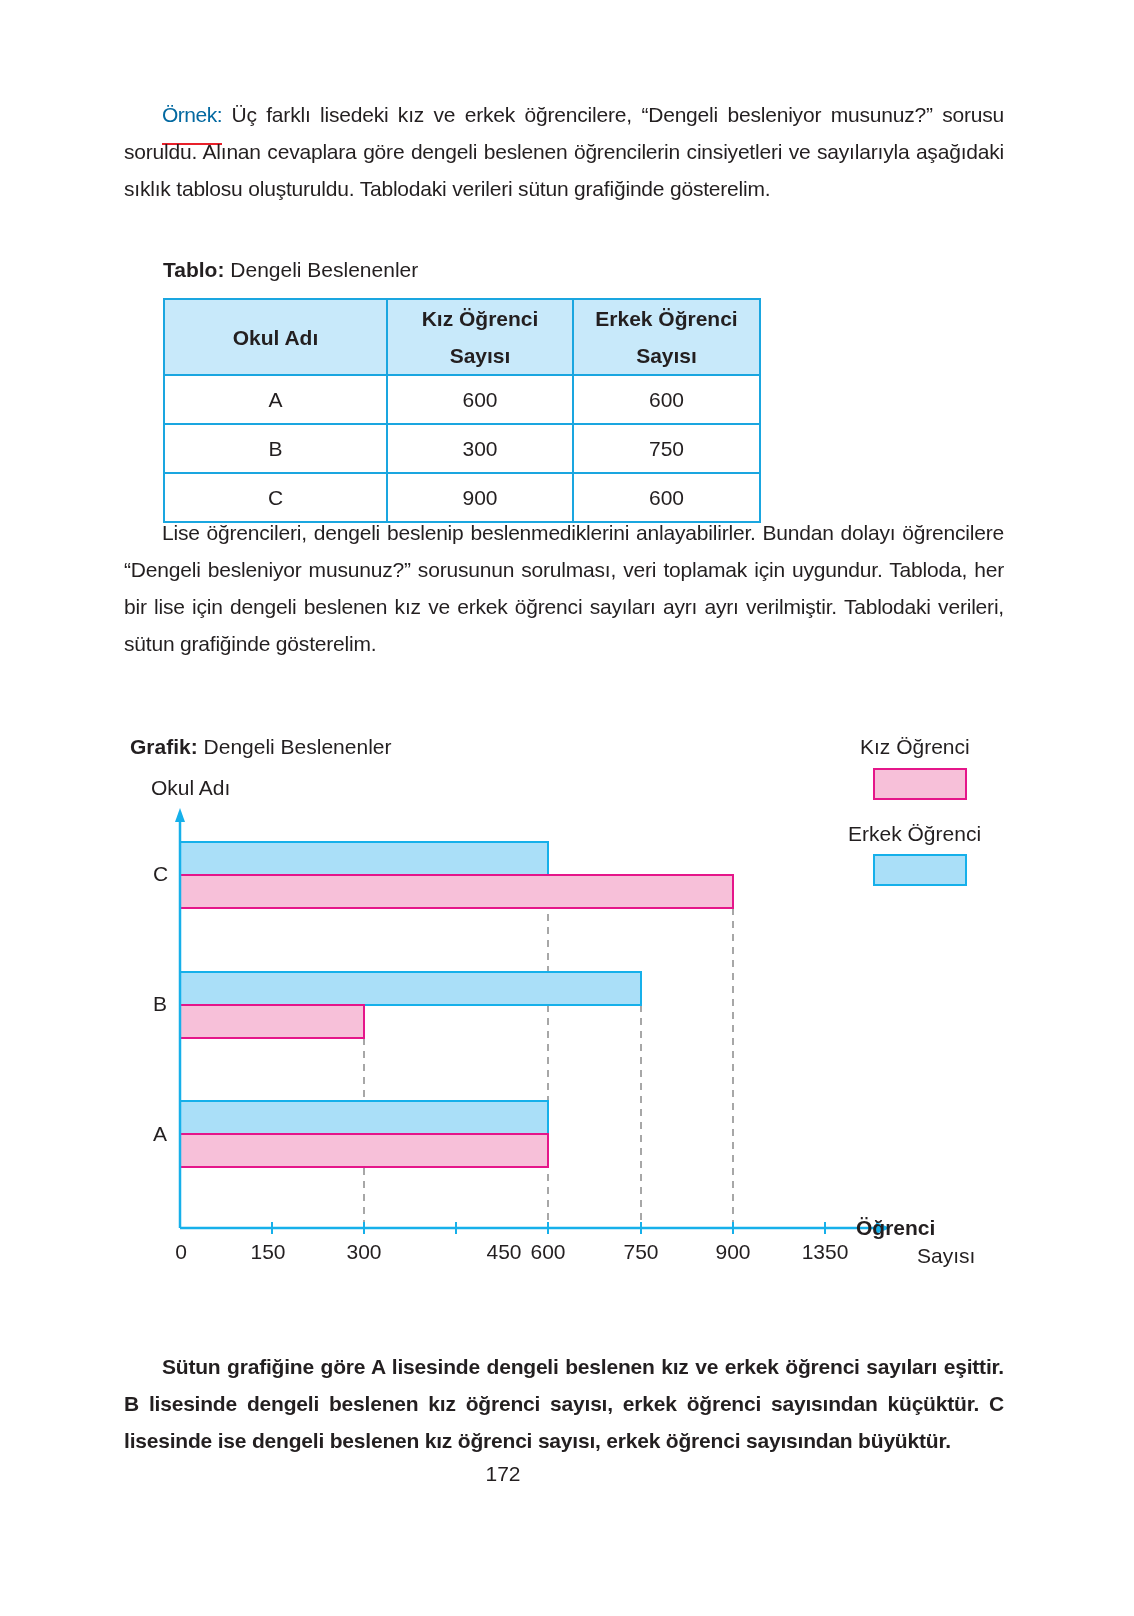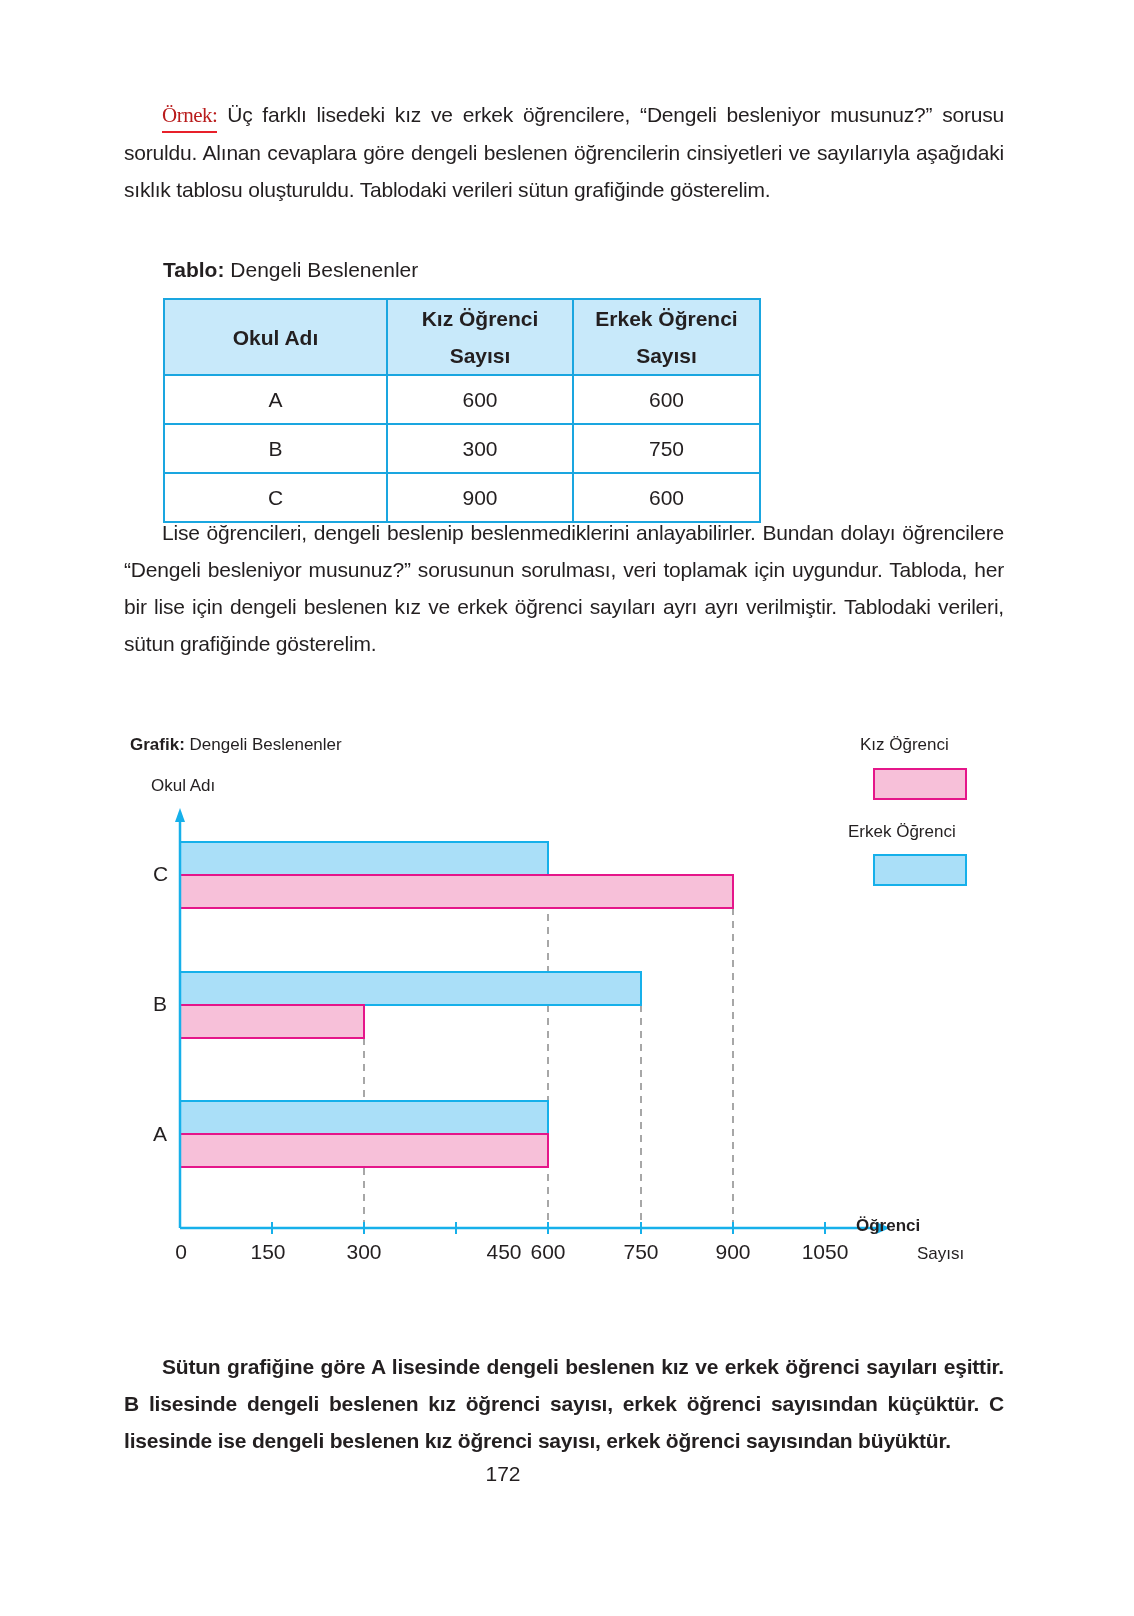--- a/index.html
+++ b/index.html
@@ -7,23 +7,23 @@
       width: 1134px; height: 1616px; position: relative; overflow: hidden;
       font-family: "Liberation Sans", sans-serif; color: #231f20;
     }
     .para {
       position: absolute; left: 124px; width: 880px;
       font-size: 21px; line-height: 37px; text-align: justify;
       letter-spacing: -0.2px;
     }
     .para .indent { display: inline-block; width: 38px; }
     .ornek {
-      color: #b91c1c; font-weight: normal; letter-spacing: -0.5px;
-      border-bottom: 2px solid #e8202a; padding-bottom: 4px;
-      font-family: Liberation Serif, serif;
+      color: #0369a1; font-weight: normal; letter-spacing: -0.5px;
+      border-bottom: 2px solid #e8202a; padding-bottom: 17px;
+      font-family: Liberation Sans, sans-serif;
     }
     .caption { position: absolute; font-size: 21px; }
     .caption b { font-weight: bold; text-align: center; }
     table.dt {
       position: absolute; left: 163px; top: 298px;
       border-collapse: collapse; width: 598px;
       font-size: 21px;
     }
     table.dt th, table.dt td {
       border: 2px solid #1aa6e0; text-align: center; padding: 0;
@@ -31,21 +31,21 @@
     table.dt th {
       background: #c8e9fa; font-weight: bold; height: 70px; line-height: 37px;
     }
     table.dt td { height: 47px; }
     table.dt col.c1 { width: 223px; }
     table.dt col.c2 { width: 186px; }
     table.dt col.c3 { width: 187px; }
 
     .chart { position: absolute; left: 0; top: 0; width: 1134px; height: 1616px; pointer-events: none; }
     .chart * { pointer-events: auto; }
-    .lbl { position: absolute; font-size: 17px; white-space: nowrap; }
+    .lbl { position: absolute; font-size: 21px; white-space: nowrap; }
     .tick-lbl { position: absolute; font-size: 21px; transform: translateX(-50%); top: 1240px; }
     .cat-lbl { position: absolute; font-size: 21px; left: 153px; }
     .legend-box { position: absolute; width: 94px; height: 32px; box-sizing: border-box; }
   </style>
 </head>
 <body>
 
 <div class="para" style="top:96px;">
   <span class="indent"></span><span class="ornek">Örnek:</span>
   <span>Üç farklı lisedeki kız ve erkek öğrencilere, “Dengeli besleniyor musunuz?” sorusu soruldu. Alınan cevaplara göre dengeli beslenen öğrencilerin cinsiyetleri ve sayılarıyla aşağıdaki sıklık tablosu oluşturuldu. Tablodaki verileri sütun grafiğinde gösterelim.</span>
@@ -142,21 +142,21 @@
   <div class="cat-lbl" style="top:992px;">B</div>
   <div class="cat-lbl" style="top:1122px;">A</div>
 
   <div class="tick-lbl" style="left:181px;">0</div>
   <div class="tick-lbl" style="left:268px;">150</div>
   <div class="tick-lbl" style="left:364px;">300</div>
   <div class="tick-lbl" style="left:456px;margin-left:48px;">450</div>
   <div class="tick-lbl" style="left:548px;">600</div>
   <div class="tick-lbl" style="left:641px;">750</div>
   <div class="tick-lbl" style="left:733px;">900</div>
-  <div class="tick-lbl" style="left:825px;">1050</div>
+  <div class="tick-lbl" style="left:825px;">1350</div>
 
   <div class="lbl" style="left:856px; top:1216px;font-weight:bold;">Öğrenci</div>
   <div class="lbl" style="left:917px; top:1244px;">Sayısı</div>
 </div>
 
 <div class="para" style="top:1348px;font-weight:bold;">
   <span class="indent"></span><span>Sütun grafiğine göre A lisesinde dengeli beslenen kız ve erkek öğrenci sayıları eşittir. B lisesinde dengeli beslenen kız öğrenci sayısı, erkek öğrenci sayısından küçüktür. C lisesinde ise dengeli beslenen kız öğrenci sayısı, erkek öğrenci sayısından büyüktür.</span>
 </div>
 
 <div style="position:absolute; left:0; width:1006px; top:1462px; text-align:center; font-size:21px;">172</div>

